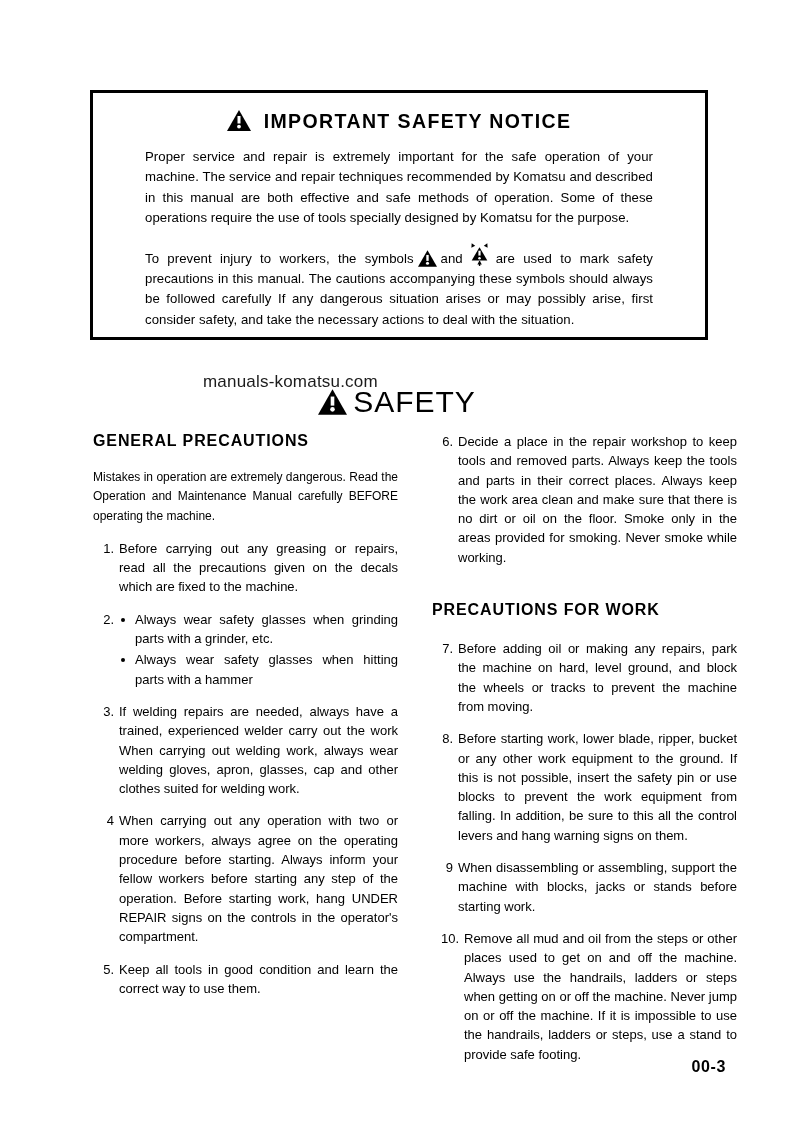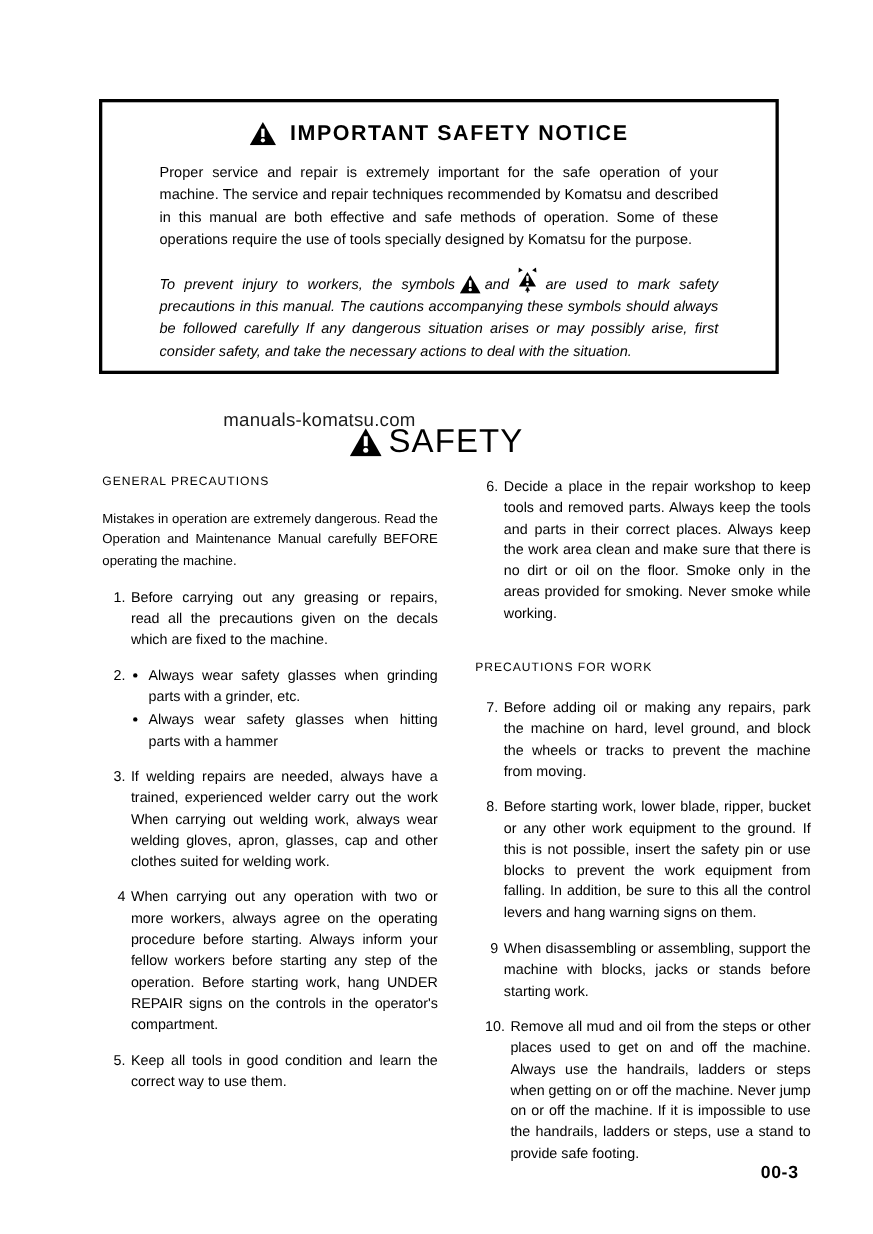--- a/index.html
+++ b/index.html
@@ -32,21 +32,20 @@
     top: 90px;
     width: 618px;
     height: 250px;
     border: 3px solid #000000;
     box-sizing: border-box;
     background: #ffffff;
   }
 
   .notice-head {
     display: flex;
-    align-items: center;
     justify-content: center;
     gap: 13px;
     margin-top: 17px;
     margin-bottom: 6px;
   }
 
   .notice-title {
     font-size: 19.5px;
     font-weight: bold;
     letter-spacing: 1.4px;
@@ -58,21 +57,21 @@
   }
 
   .notice-para {
     font-size: 13.2px;
     line-height: 20.4px;
     text-align: justify;
     text-justify: inter-word;
     margin: 0 0 14px 0;
     letter-spacing: 0.05px;
   }
-  .notice-para:last-child { margin-bottom: 12px; font-style: italic; }
+  .notice-para:last-child { margin-bottom: 12px; }
 
   .inline-sym {
     display: inline-block;
     vertical-align: -4px;
     margin: 0 4px;
   }
 
   
   .tri {
     display: inline-block;
@@ -128,22 +127,22 @@
 
   .col {
     position: absolute;
     top: 0;
     width: 305px;
   }
   .col-left  { left: 93px; }
   .col-right { left: 432px; }
 
   .sec-head {
-    font-size: 11px;
-    font-weight: normal;
+    font-size: 16px;
+    font-weight: bold;
     letter-spacing: 0.9px;
     margin: 0 0 18px 0;
   }
   .sec-head.spaced-top { margin-top: 26px; }
 
   .para {
     font-size: 12px;
     line-height: 19.3px;
     text-align: justify;
     text-justify: inter-word;

